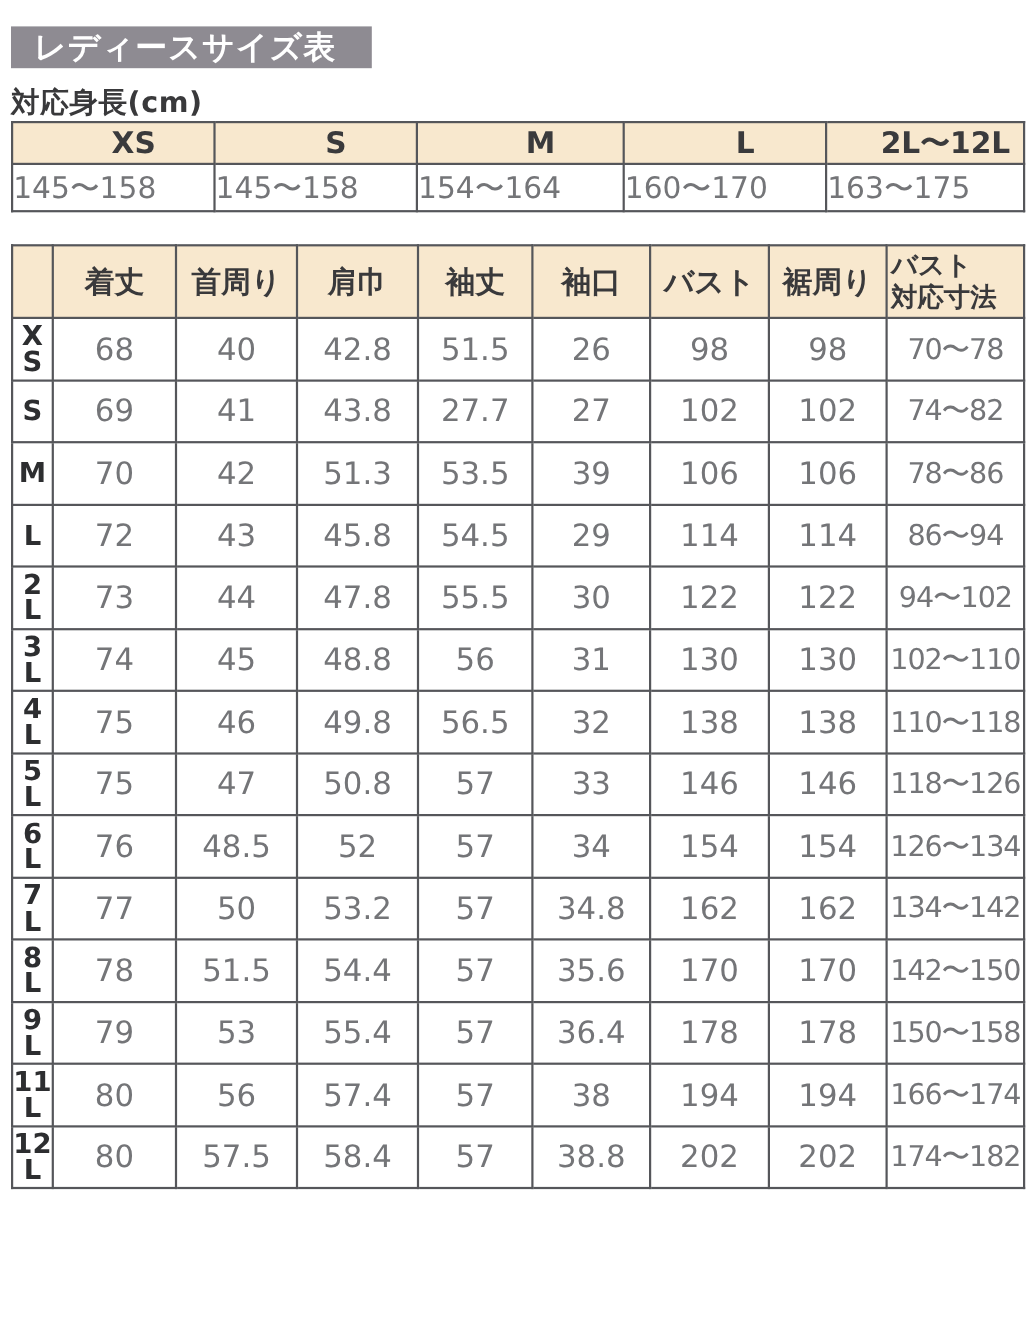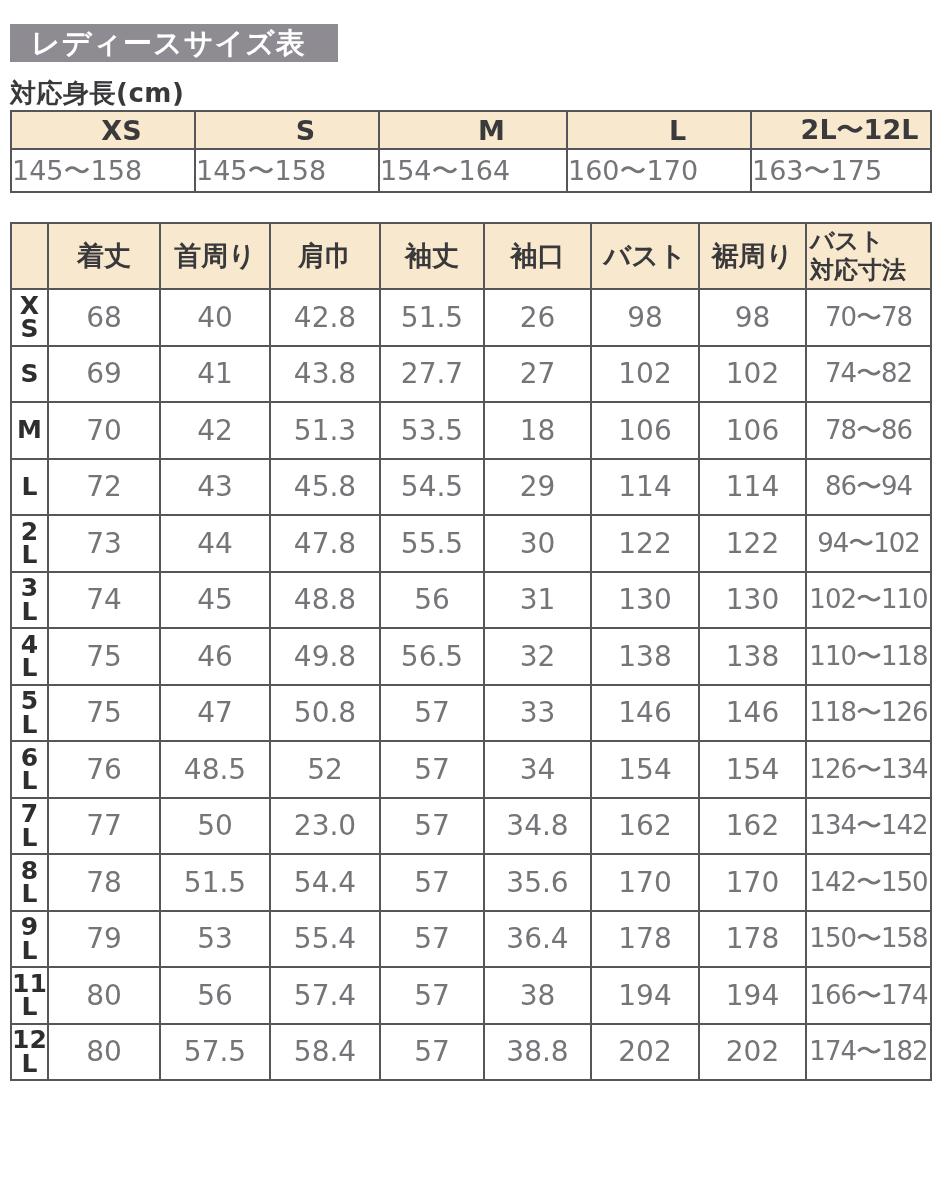--- a/index.html
+++ b/index.html
@@ -142,21 +142,21 @@
         <td class="range-cell">74〜82</td>
       </tr>
       <tr>
         <th>
           <span class="ln">M</span>
         </th>
         <td>70</td>
         <td>42</td>
         <td>51.3</td>
         <td>53.5</td>
-        <td>18</td>
+        <td>39</td>
         <td>106</td>
         <td>106</td>
         <td class="range-cell">78〜86</td>
       </tr>
       <tr>
         <th>
           <span class="ln">L</span>
         </th>
         <td>72</td>
         <td>43</td>
@@ -237,21 +237,21 @@
         <td>154</td>
         <td class="range-cell">126〜134</td>
       </tr>
       <tr>
         <th>
           <span class="ln">7</span>
           <span class="ln">L</span>
         </th>
         <td>77</td>
         <td>50</td>
-        <td>23.0</td>
+        <td>53.2</td>
         <td>57</td>
         <td>34.8</td>
         <td>162</td>
         <td>162</td>
         <td class="range-cell">134〜142</td>
       </tr>
       <tr>
         <th>
           <span class="ln">8</span>
           <span class="ln">L</span>

